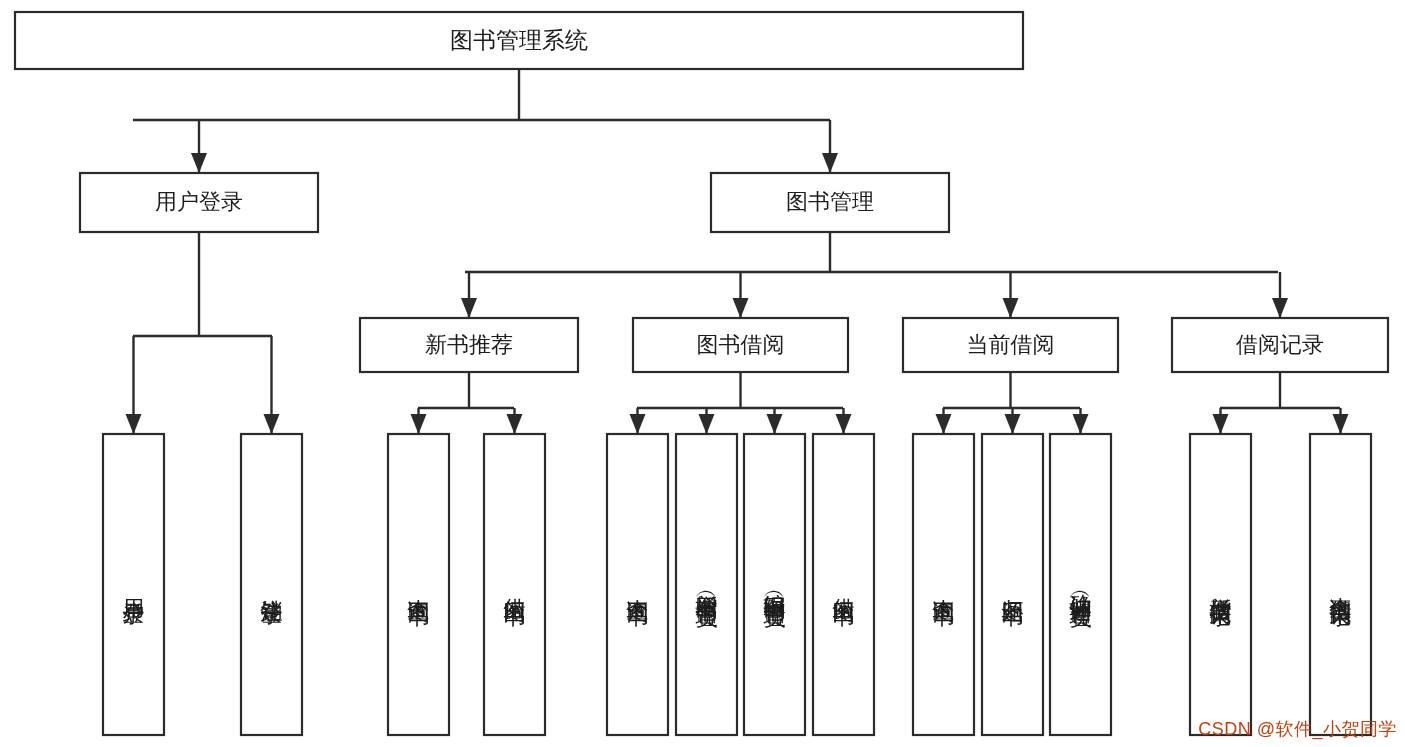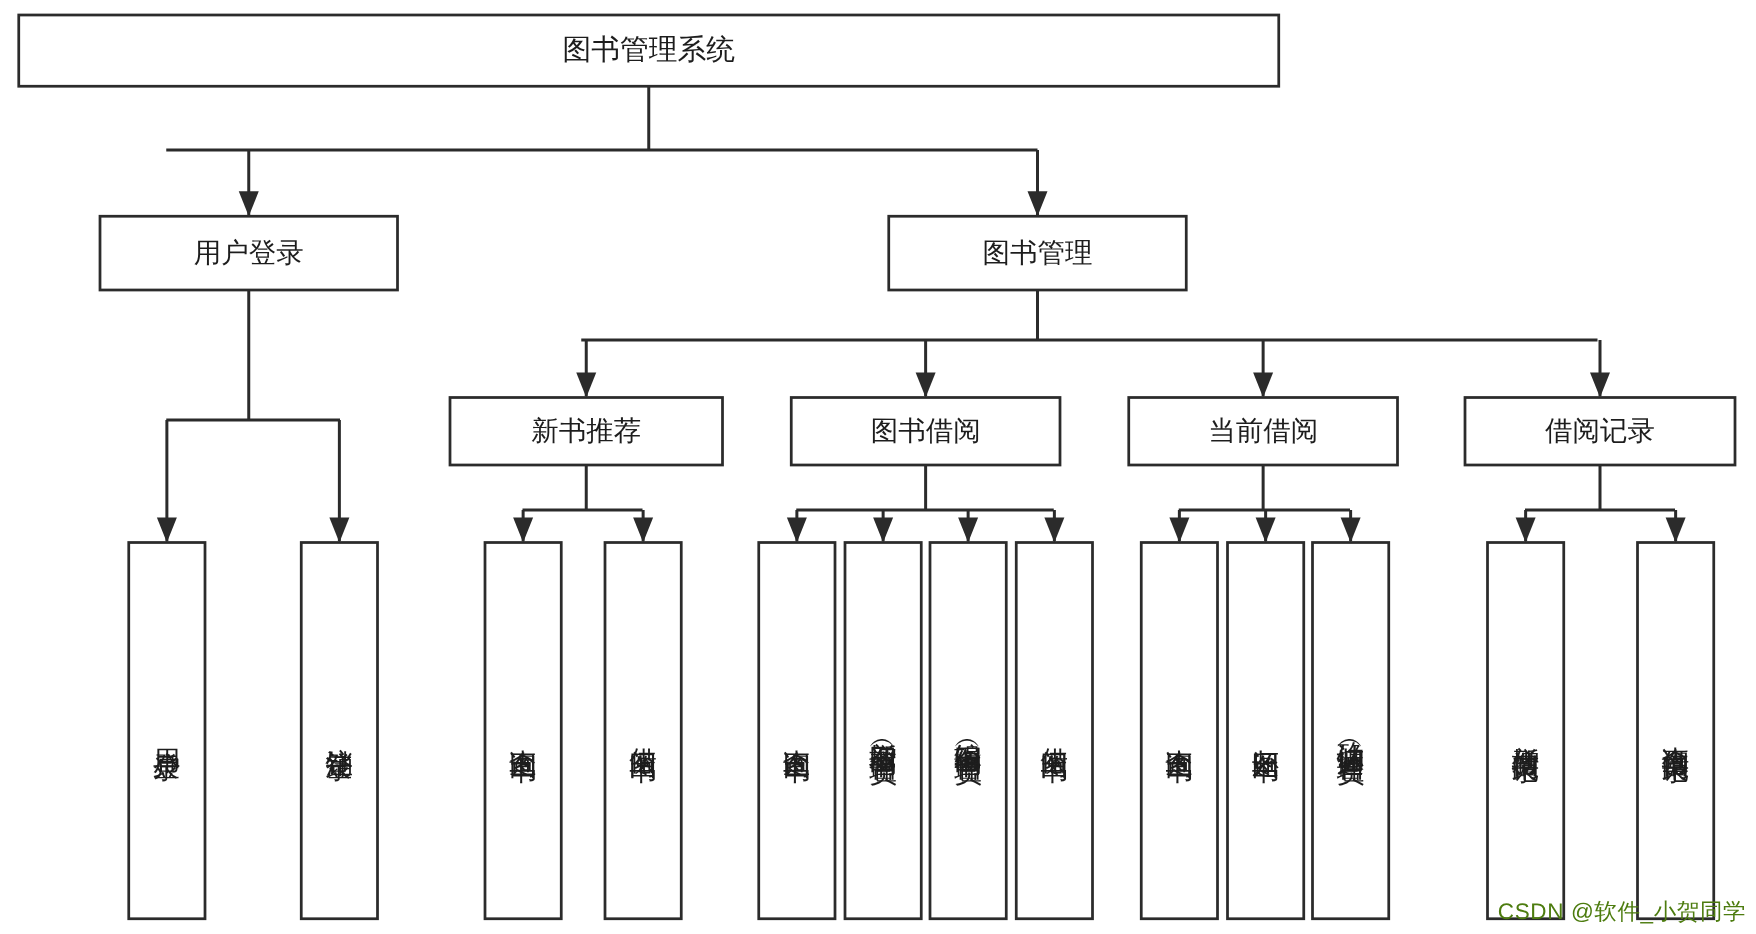--- a/index.html
+++ b/index.html
@@ -74,21 +74,21 @@
     letter-spacing: 2px;
     color: #1d1d1d;
     white-space: nowrap;
   }
   .watermark {
     position: absolute;
     right: 8px;
     bottom: 6px;
     font-family: "Liberation Sans", "DejaVu Sans", sans-serif;
     font-size: 18px;
-    color: #4d7c0f;
+    color: #c2410c;
     letter-spacing: 0.5px;
     user-select: none;
   }
 </style>
 </head>
 <body>
 
 <div id="diagram-root">
 
   <svg class="diagram-canvas" viewBox="0 0 1405 747">

